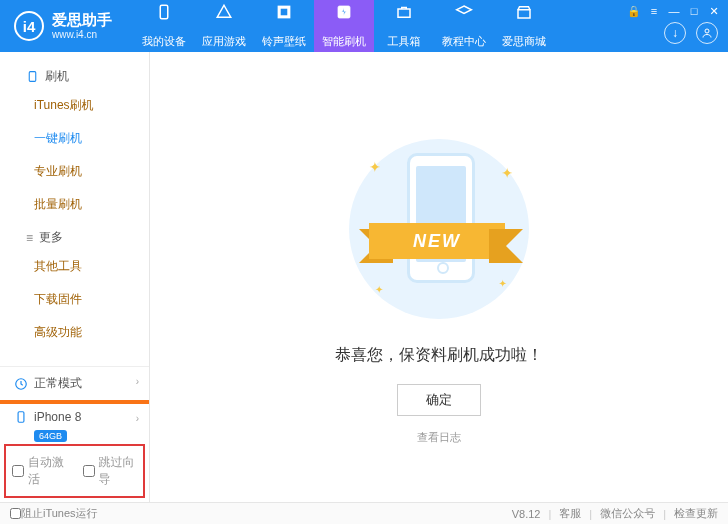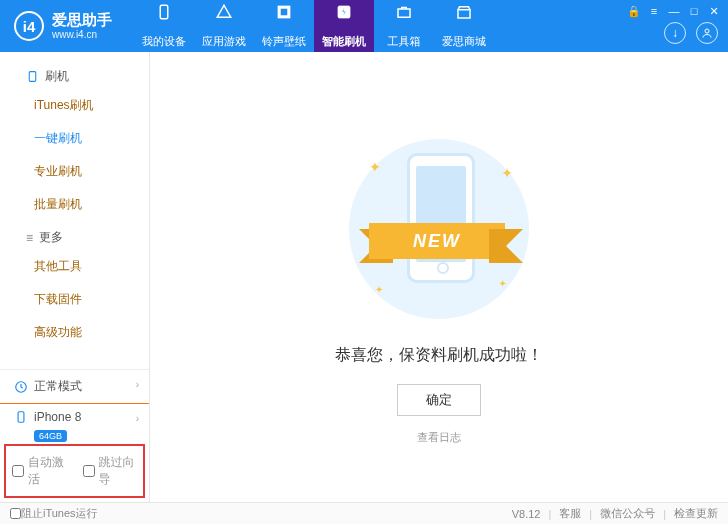--- a/index.html
+++ b/index.html
@@ -7,41 +7,41 @@
   
   .header { background: #1e8bf0; color: #fff; height: 52px; display: flex; align-items: center; position: relative; }
   .logo-box { display: flex; align-items: center; padding: 0 14px; }
   .logo-circle { width: 30px; height: 30px; border: 2px solid #fff; border-radius: 50%; display: flex; align-items: center; justify-content: center; font-weight: bold; font-size: 15px; margin-right: 8px; color: #fff; }
   .logo-text { display: flex; flex-direction: column; line-height: 1.1; }
   .logo-title { font-size: 15px; font-weight: bold; }
   .logo-sub { font-size: 10px; opacity: 0.9; }
   
   .nav { display: flex; height: 100%; margin-left: 8px; }
   .nav-item { width: 60px; display: flex; flex-direction: column; align-items: center; justify-content: center; cursor: pointer; font-size: 11px; gap: 13px; }
-  .nav-item.active { background: #4c1d95; font-weight: bold; }
+  .nav-item.active { background: #8b5cf6; }
   .nav-icon { width: 18px; height: 18px; display: flex; align-items: center; justify-content: center; }
   .nav-icon svg { width: 18px; height: 18px; fill: #fff; stroke: #fff; }
   
   .win-ctrl { position: absolute; top: 4px; right: 6px; display: flex; gap: 4px; }
   .win-ctrl span { width: 16px; height: 14px; display: flex; align-items: center; justify-content: center; font-size: 11px; cursor: pointer; color: #fff; }
   
   .header-right { position: absolute; right: 10px; bottom: 8px; display: flex; gap: 10px; }
   .circle-btn { width: 22px; height: 22px; border: 1.5px solid rgba(255,255,255,0.8); border-radius: 50%; display: flex; align-items: center; justify-content: center; cursor: pointer; color: #fff; font-size: 12px; }
   
   .body { display: flex; height: calc(100% - 52px - 22px); }
   
   .sidebar { width: 150px; border-right: 1px solid #e6e6e6; display: flex; flex-direction: column; }
   .sb-scroll { flex: 1; overflow: auto; padding-top: 8px; }
   .sb-section { padding: 8px 26px 4px; color: #555; font-size: 12px; display: flex; align-items: center; gap: 6px; }
   .sb-section svg { width: 13px; height: 13px; stroke: #1e8bf0; fill: none; stroke-width: 2; }
   .sb-item { padding: 8px 14px 8px 34px; color: #a16207; cursor: pointer; }
   .sb-item.active { color: #1e8bf0; }
   
   .sb-bottom { border-top: 1px solid #eee; }
-  .mode-row { display: flex; align-items: center; gap: 6px; padding: 8px 14px; border-bottom: 1px solid #f97316; color: #555; position: relative; }
+  .mode-row { display: flex; align-items: center; gap: 6px; padding: 8px 14px; border-bottom: 4px solid #f97316; color: #555; position: relative; }
   .mode-row svg { width: 14px; height: 14px; }
   .badge { background: #1e8bf0; color: #fff; font-size: 9px; padding: 1px 5px; border-radius: 3px; }
   .device-row { display: flex; gap: 6px; padding: 6px 14px 4px; color: #555; position: relative; }
   .device-row svg { width: 14px; height: 14px; }
   .badge-storage { margin-left: 34px; margin-bottom: 6px; }
   .expand-ic { position: absolute; right: 10px; top: 9px; color: #aaa; font-size: 10px; }
   
   .redbox { border: 2px solid #e03a3a; margin: 2px 4px 4px; padding: 8px 6px; display: flex; gap: 16px; }
   .chk { display: flex; align-items: center; gap: 4px; color: #999; cursor: pointer; }
   .chk input { width: 12px; height: 12px; }
@@ -117,20 +117,28 @@
       <span>智能刷机</span>
     </div>
     <div class="nav-item">
       <span class="nav-icon">
           <svg viewBox="0 0 24 24">
             <rect x="4" y="8" width="16" height="11" fill="none" stroke-width="2"></rect>
             <path d="M9 8V6h6v2" fill="none" stroke-width="2"></path>
           </svg>
         </span>
       <span>工具箱</span>
+    </div>
+    <div class="nav-item">
+      <span class="nav-icon">
+          <svg viewBox="0 0 24 24">
+            <path d="M12 4l10 5-10 5L2 9z" fill="none" stroke-width="2"></path>
+          </svg>
+        </span>
+      <span>教程中心</span>
     </div>
     <div class="nav-item">
       <span class="nav-icon">
           <svg viewBox="0 0 24 24">
             <rect x="4" y="9" width="16" height="11" fill="none" stroke-width="2"></rect>
             <path d="M4 9l2-4h12l2 4" fill="none" stroke-width="2"></path>
           </svg>
         </span>
       <span>爱思商城</span>
     </div>

